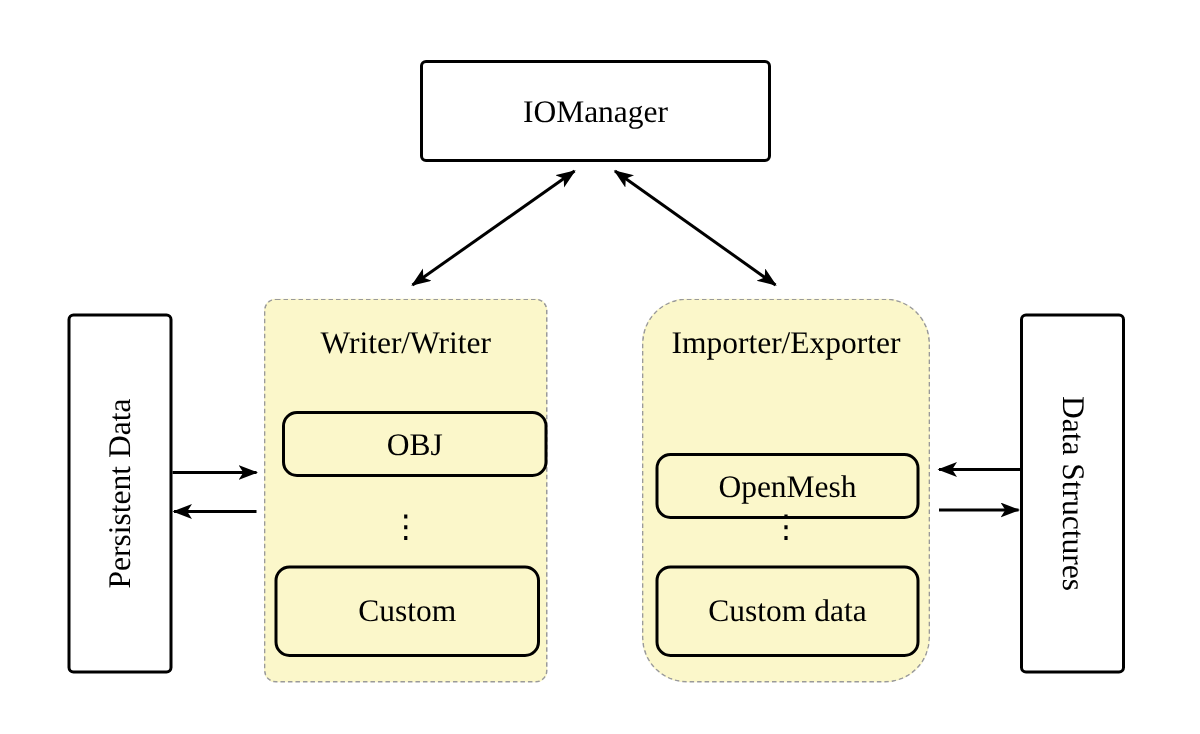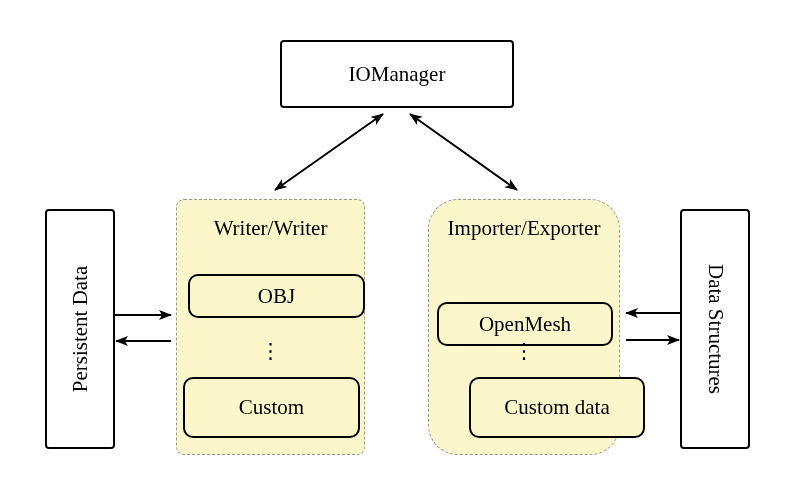--- a/index.html
+++ b/index.html
@@ -123,18 +123,18 @@
       <span>Custom</span>
     </div>
   </div>
 
   <div class="group" style="left:428px; top:199px; width:192px; height:256px;border-radius:30px;">
     <div class="group-title">Importer/Exporter</div>
     <div class="item" style="left:8px; top:74px; width:176px; height:44px;margin-top:28px;">
       <span>OpenMesh</span>
     </div>
     <div class="dots" style="top:139px;">⋮</div>
-    <div class="item" style="left:8px; top:177px; width:176px; height:61px;margin-left:32px;">
+    <div class="item" style="left:8px; top:177px; width:176px; height:61px;">
       <span>Custom data</span>
     </div>
   </div>
 
 </div>
 
 </body></html>

